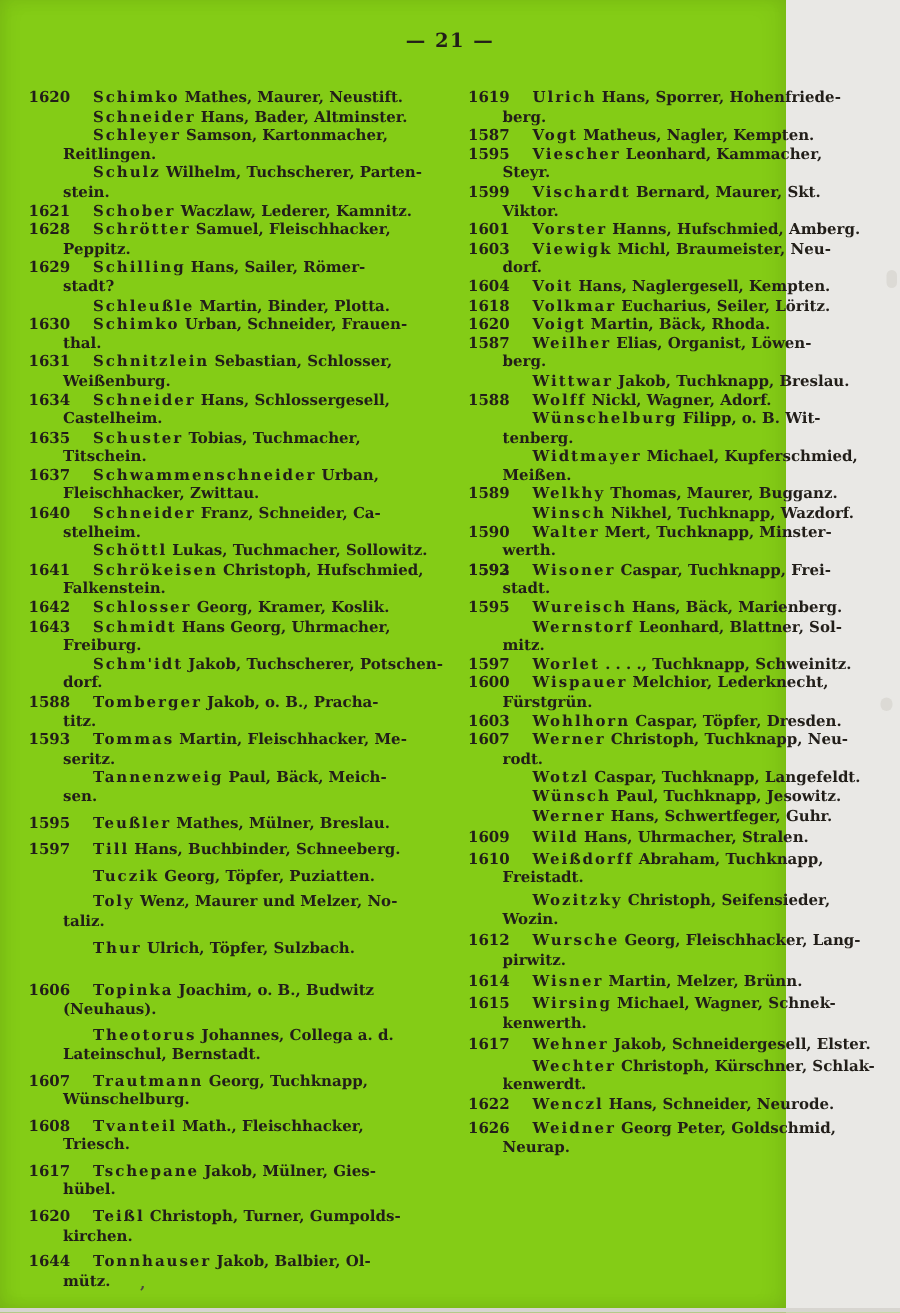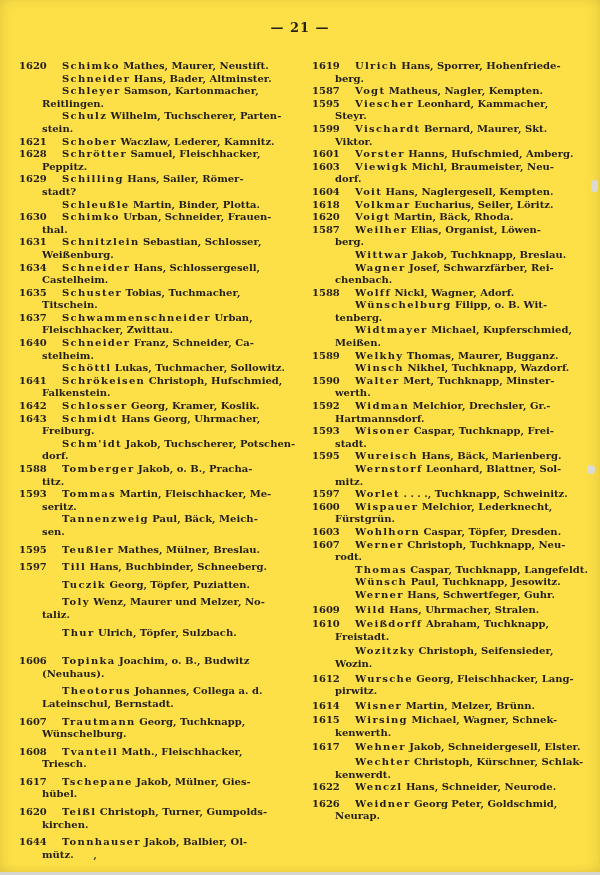--- a/index.html
+++ b/index.html
@@ -5,22 +5,22 @@
   * { box-sizing: border-box; }
   html, body { margin: 0; padding: 0; }
   body {
     width: 600px; height: 875px;
     background: #e9e8e5;
     font-family: "DejaVu Serif", serif;
     overflow: hidden;
   }
   .sheet {
     position: relative;
-    width: 600px; height: 875px;
-    background: #fde047;
+    width: 524px; height: 875px;
+    background: #84cc16;
     color: #221e19;
     font-weight: 700;
     box-shadow: inset -6px 0 14px rgba(0,0,0,.05),
                 inset 6px 0 12px rgba(0,0,0,.04),
                 inset 0 -5px 10px rgba(0,0,0,.06);
   }
   .page-number {
     position: absolute; top: 20px; left: 0; width: 600px;
     text-align: center;
     font-size: 13px; letter-spacing: 1px;
@@ -106,36 +106,35 @@
         <div class="entry"><span class="year">1587</span><span><span class="surname">Vogt</span> Matheus, Nagler, Kempten.</span></div>
         <div class="entry"><span class="year">1595</span><span><span class="surname">Viescher</span> Leonhard, Kammacher,<br>Steyr.</span></div>
         <div class="entry"><span class="year">1599</span><span><span class="surname">Vischardt</span> Bernard, Maurer, Skt.<br>Viktor.</span></div>
         <div class="entry"><span class="year">1601</span><span><span class="surname">Vorster</span> Hanns, Hufschmied, Amberg.</span></div>
         <div class="entry"><span class="year">1603</span><span><span class="surname">Viewigk</span> Michl, Braumeister, Neu-<br>dorf.</span></div>
         <div class="entry"><span class="year">1604</span><span><span class="surname">Voit</span> Hans, Naglergesell, Kempten.</span></div>
         <div class="entry"><span class="year">1618</span><span><span class="surname">Volkmar</span> Eucharius, Seiler, Löritz.</span></div>
         <div class="entry"><span class="year">1620</span><span><span class="surname">Voigt</span> Martin, Bäck, Rhoda.</span></div>
         <div class="entry"><span class="year">1587</span><span><span class="surname">Weilher</span> Elias, Organist, Löwen-<br>berg.</span></div>
         <div class="entry"><span class="year"></span><span><span class="surname">Wittwar</span> Jakob, Tuchknapp, Breslau.</span></div>
-        <div class="entry"><span class="year"></span><span><span class="surname">Wagner</span> Josef, Schwarzfärber, Rei-<br>chenbach.</span></div>
         <div class="entry"><span class="year">1588</span><span><span class="surname">Wolff</span> Nickl, Wagner, Adorf.</span></div>
         <div class="entry"><span class="year"></span><span><span class="surname">Wünschelburg</span> Filipp, o. B. Wit-<br>tenberg.</span></div>
         <div class="entry"><span class="year"></span><span><span class="surname">Widtmayer</span> Michael, Kupferschmied,<br>Meißen.</span></div>
         <div class="entry"><span class="year">1589</span><span><span class="surname">Welkhy</span> Thomas, Maurer, Bugganz.</span></div>
         <div class="entry"><span class="year"></span><span><span class="surname">Winsch</span> Nikhel, Tuchknapp, Wazdorf.</span></div>
         <div class="entry"><span class="year">1590</span><span><span class="surname">Walter</span> Mert, Tuchknapp, Minster-<br>werth.</span></div>
-        <div class="entry"><span class="year">1592</span><span><span class="surname">Widman</span> Melchior, Drechsler, Gr.-<br>Hartmannsdorf.</span></div>
+        <div class="entry"><span class="year">1592</span></div>
         <div class="entry"><span class="year">1593</span><span><span class="surname">Wisoner</span> Caspar, Tuchknapp, Frei-<br>stadt.</span></div>
         <div class="entry"><span class="year">1595</span><span><span class="surname">Wureisch</span> Hans, Bäck, Marienberg.</span></div>
         <div class="entry"><span class="year"></span><span><span class="surname">Wernstorf</span> Leonhard, Blattner, Sol-<br>mitz.</span></div>
         <div class="entry"><span class="year">1597</span><span><span class="surname">Worlet</span> . . . ., Tuchknapp, Schweinitz.</span></div>
         <div class="entry"><span class="year">1600</span><span><span class="surname">Wispauer</span> Melchior, Lederknecht,<br>Fürstgrün.</span></div>
         <div class="entry"><span class="year">1603</span><span><span class="surname">Wohlhorn</span> Caspar, Töpfer, Dresden.</span></div>
         <div class="entry"><span class="year">1607</span><span><span class="surname">Werner</span> Christoph, Tuchknapp, Neu-<br>rodt.</span></div>
-        <div class="entry"><span class="year"></span><span><span class="surname">Thomas</span> Caspar, Tuchknapp, Langefeldt.</span></div>
+        <div class="entry"><span class="year"></span><span><span class="surname">Wotzl</span> Caspar, Tuchknapp, Langefeldt.</span></div>
         <div class="entry"><span class="year"></span><span><span class="surname">Wünsch</span> Paul, Tuchknapp, Jesowitz.</span></div>
         <div class="entry"><span class="year"></span><span><span class="surname">Werner</span> Hans, Schwertfeger, Guhr.</span></div>
         <div class="entry" style="margin-top: 2px;"><span class="year">1609</span><span><span class="surname">Wild</span> Hans, Uhrmacher, Stralen.</span></div>
         <div class="entry" style="margin-top: 2px;"><span class="year">1610</span><span><span class="surname">Weißdorff</span> Abraham, Tuchknapp,<br>Freistadt.</span></div>
         <div class="entry" style="margin-top: 2px;"><span class="year"></span><span><span class="surname">Wozitzky</span> Christoph, Seifensieder,<br>Wozin.</span></div>
         <div class="entry" style="margin-top: 2px;"><span class="year">1612</span><span><span class="surname">Wursche</span> Georg, Fleischhacker, Lang-<br>pirwitz.</span></div>
         <div class="entry" style="margin-top: 2px;"><span class="year">1614</span><span><span class="surname">Wisner</span> Martin, Melzer, Brünn.</span></div>
         <div class="entry" style="margin-top: 2px;"><span class="year">1615</span><span><span class="surname">Wirsing</span> Michael, Wagner, Schnek-<br>kenwerth.</span></div>
         <div class="entry" style="margin-top: 2px;"><span class="year">1617</span><span><span class="surname">Wehner</span> Jakob, Schneidergesell, Elster.</span></div>
         <div class="entry" style="margin-top: 2px;"><span class="year"></span><span><span class="surname">Wechter</span> Christoph, Kürschner, Schlak-<br>kenwerdt.</span></div>

